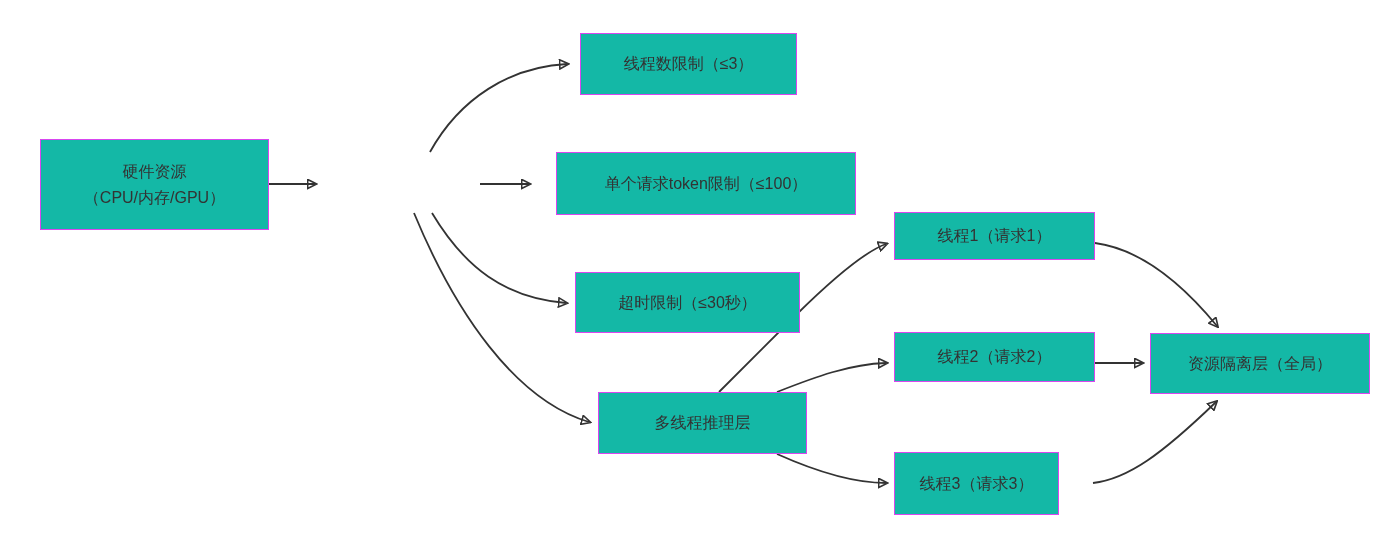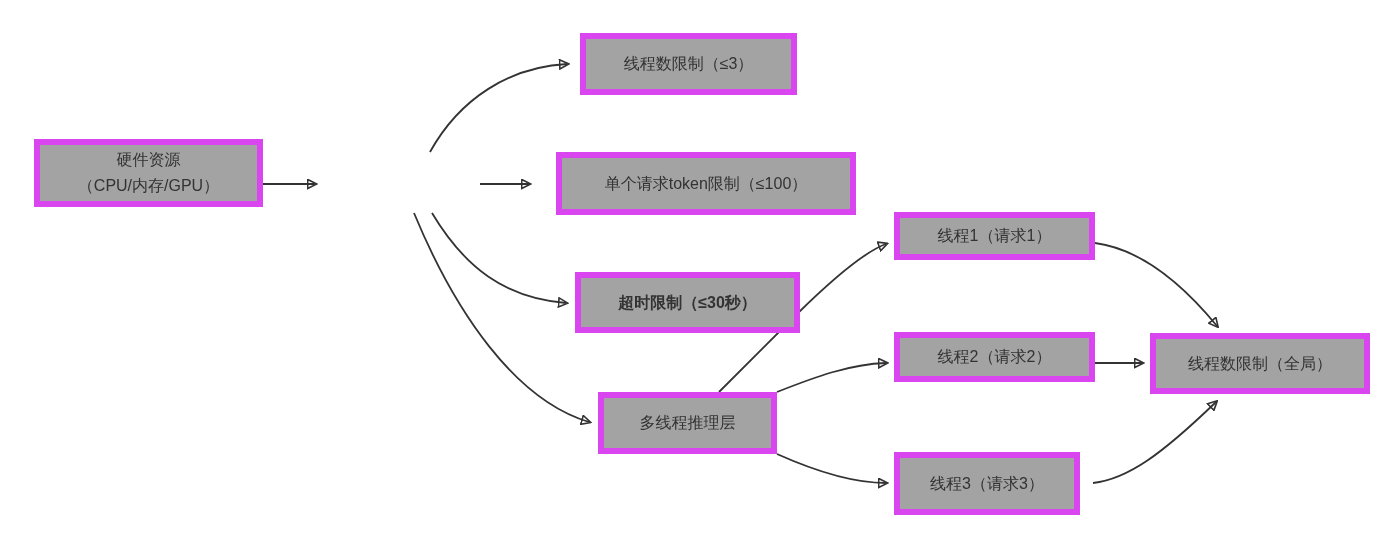--- a/index.html
+++ b/index.html
@@ -23,22 +23,22 @@
     height: 548px;
   }
   .edges-layer path {
     fill: none;
     stroke: #333333;
     stroke-width: 1.8px;
   }
   .node {
     position: absolute;
     box-sizing: border-box;
-    background: #a3a3a3;
-    border: 6px solid #d946ef;
+    background: #14b8a6;
+    border: 1px solid #d946ef;
     color: #333333;
     font-size: 16px;
     line-height: 1.6;
     display: flex;
     align-items: center;
     justify-content: center;
     text-align: center;
   }
   .node .label {
     white-space: pre-line;
@@ -62,51 +62,51 @@
     <path d="M432,213 C465,268 505,298 566,303" marker-end="url(#arrow)"></path>
     <path d="M414,213 C455,312 515,400 589,422" marker-end="url(#arrow)"></path>
     <path d="M719,392 L797,314 Q858,254 886,244" marker-end="url(#arrow)"></path>
     <path d="M777,392 C815,377 850,364 886,363" marker-end="url(#arrow)"></path>
     <path d="M777,454 C815,471 852,483 886,483" marker-end="url(#arrow)"></path>
     <path d="M1095,243 C1140,249 1180,281 1217,326" marker-end="url(#arrow)"></path>
     <path d="M1095,363 L1142,363" marker-end="url(#arrow)"></path>
     <path d="M1093,483 C1128,479 1162,454 1216,402" marker-end="url(#arrow)"></path>
   </svg>
 
-  <div class="node" style="left:34px; top:139px; width:229px; height:68px;text-align:center;">
+  <div class="node" style="left:40px; top:139px; width:229px; height:91px;text-align:center;">
     <span class="label">硬件资源
 （CPU/内存/GPU）</span>
   </div>
 
 
   <div class="node" style="left:580px; top:33px; width:217px; height:62px;">
     <span class="label">线程数限制（≤3）</span>
   </div>
 
   <div class="node" style="left:540px; top:152px; width:300px; height:63px;margin-left:16px;">
     <span class="label">单个请求token限制（≤100）</span>
   </div>
 
-  <div class="node" style="left:575px; top:272px; width:225px; height:61px;font-weight:bold;">
+  <div class="node" style="left:575px; top:272px; width:225px; height:61px;">
     <span class="label">超时限制（≤30秒）</span>
   </div>
 
-  <div class="node" style="left:598px; top:392px; width:179px; height:62px;">
+  <div class="node" style="left:598px; top:392px; width:209px; height:62px;">
     <span class="label">多线程推理层</span>
   </div>
 
   <div class="node" style="left:894px; top:212px; width:201px; height:48px;">
     <span class="label">线程1（请求1）</span>
   </div>
 
   <div class="node" style="left:894px; top:332px; width:201px; height:50px;">
     <span class="label">线程2（请求2）</span>
   </div>
 
-  <div class="node" style="left:894px; top:452px; width:186px; height:63px;">
+  <div class="node" style="left:894px; top:452px; width:165px; height:63px;">
     <span class="label">线程3（请求3）</span>
   </div>
 
   <div class="node" style="left:1150px; top:333px; width:220px; height:61px;">
-    <span class="label">线程数限制（全局）</span>
+    <span class="label">资源隔离层（全局）</span>
   </div>
 
 </div>
 
 </body></html>

